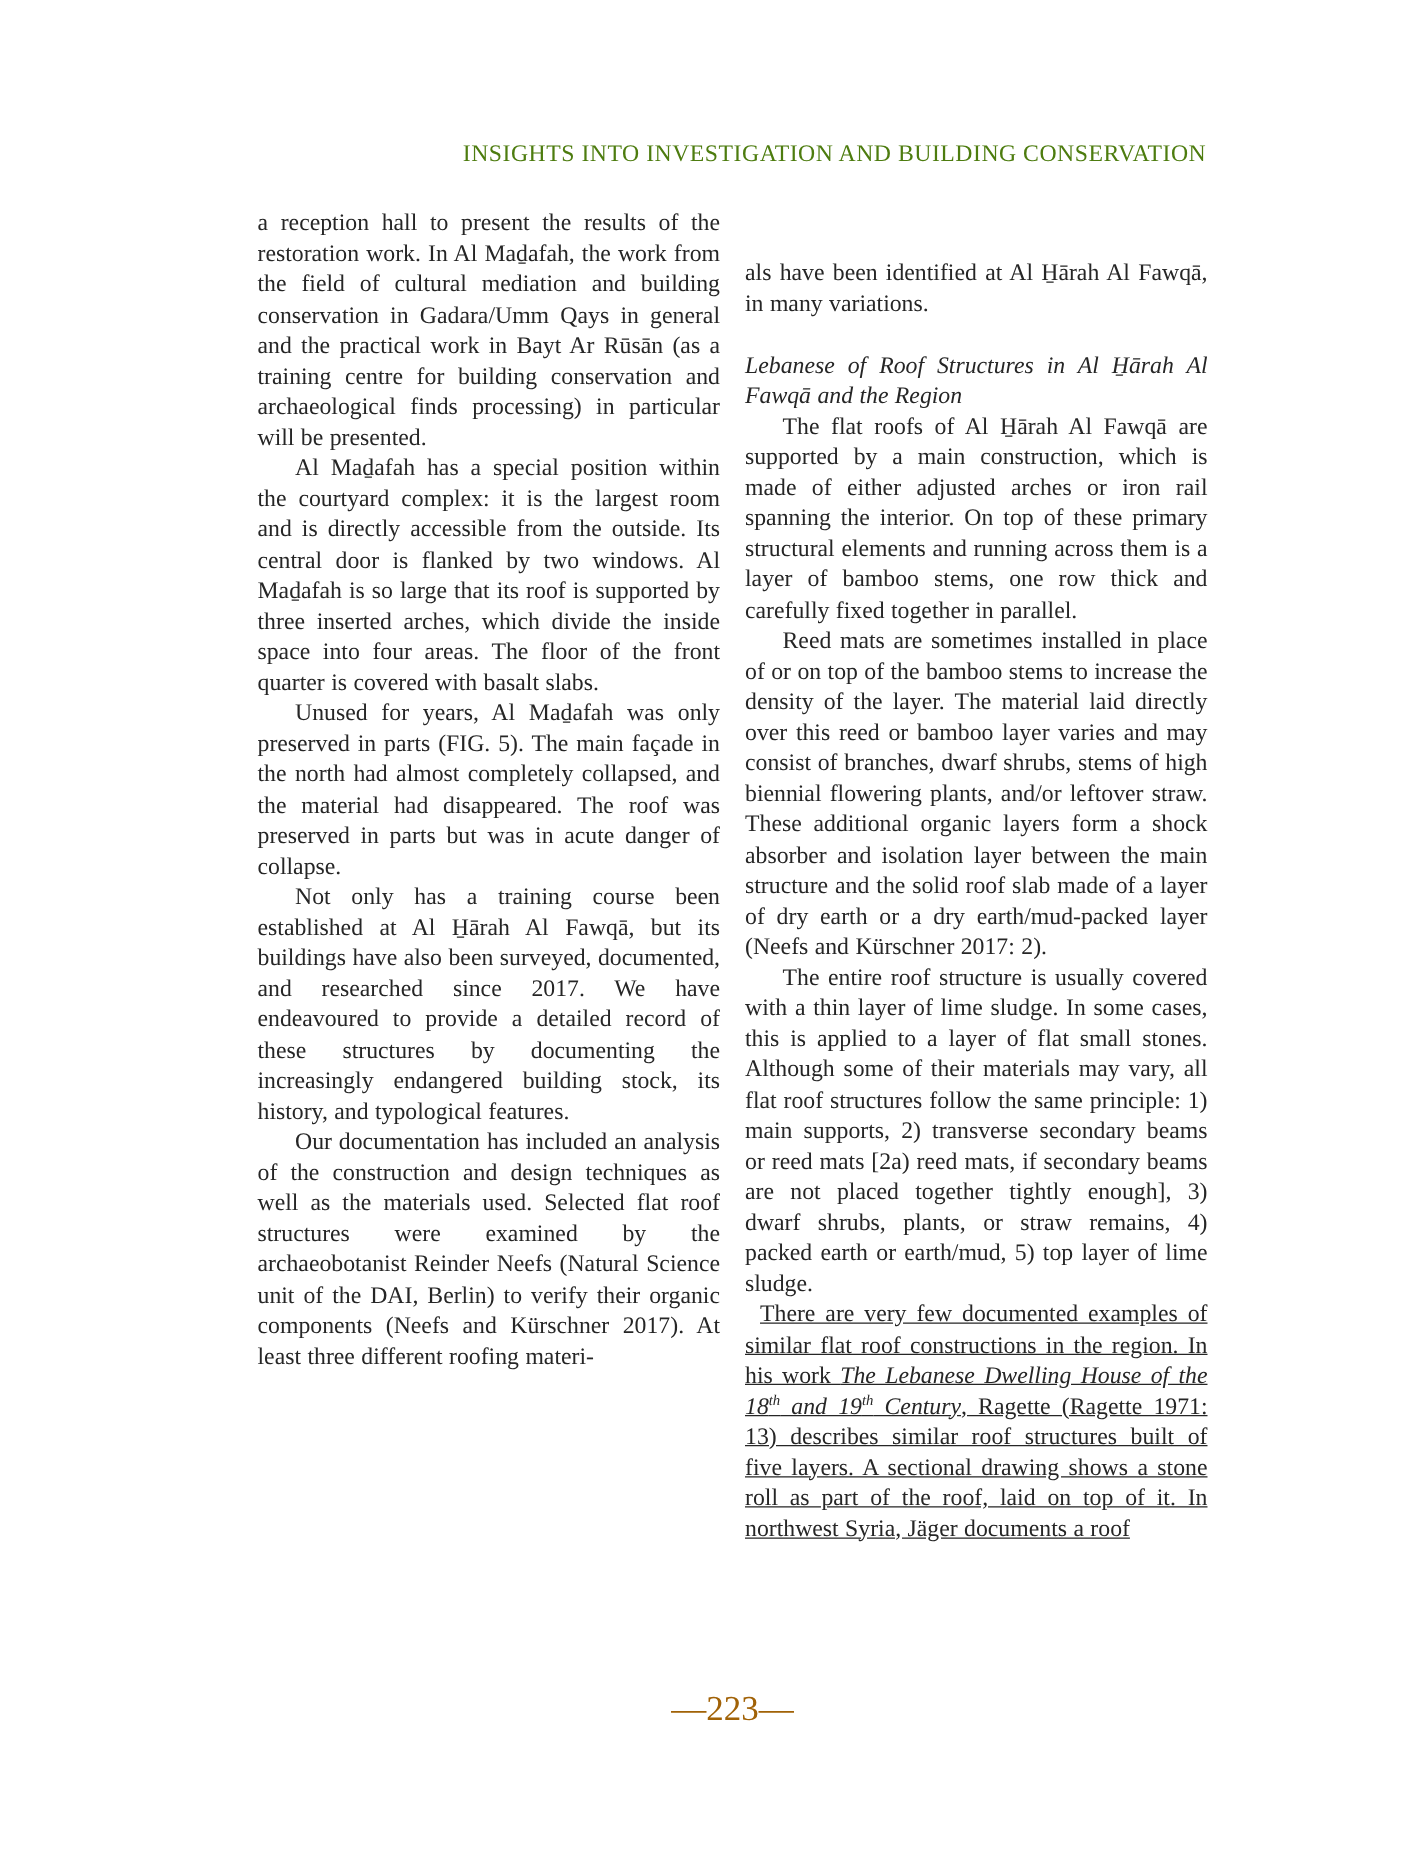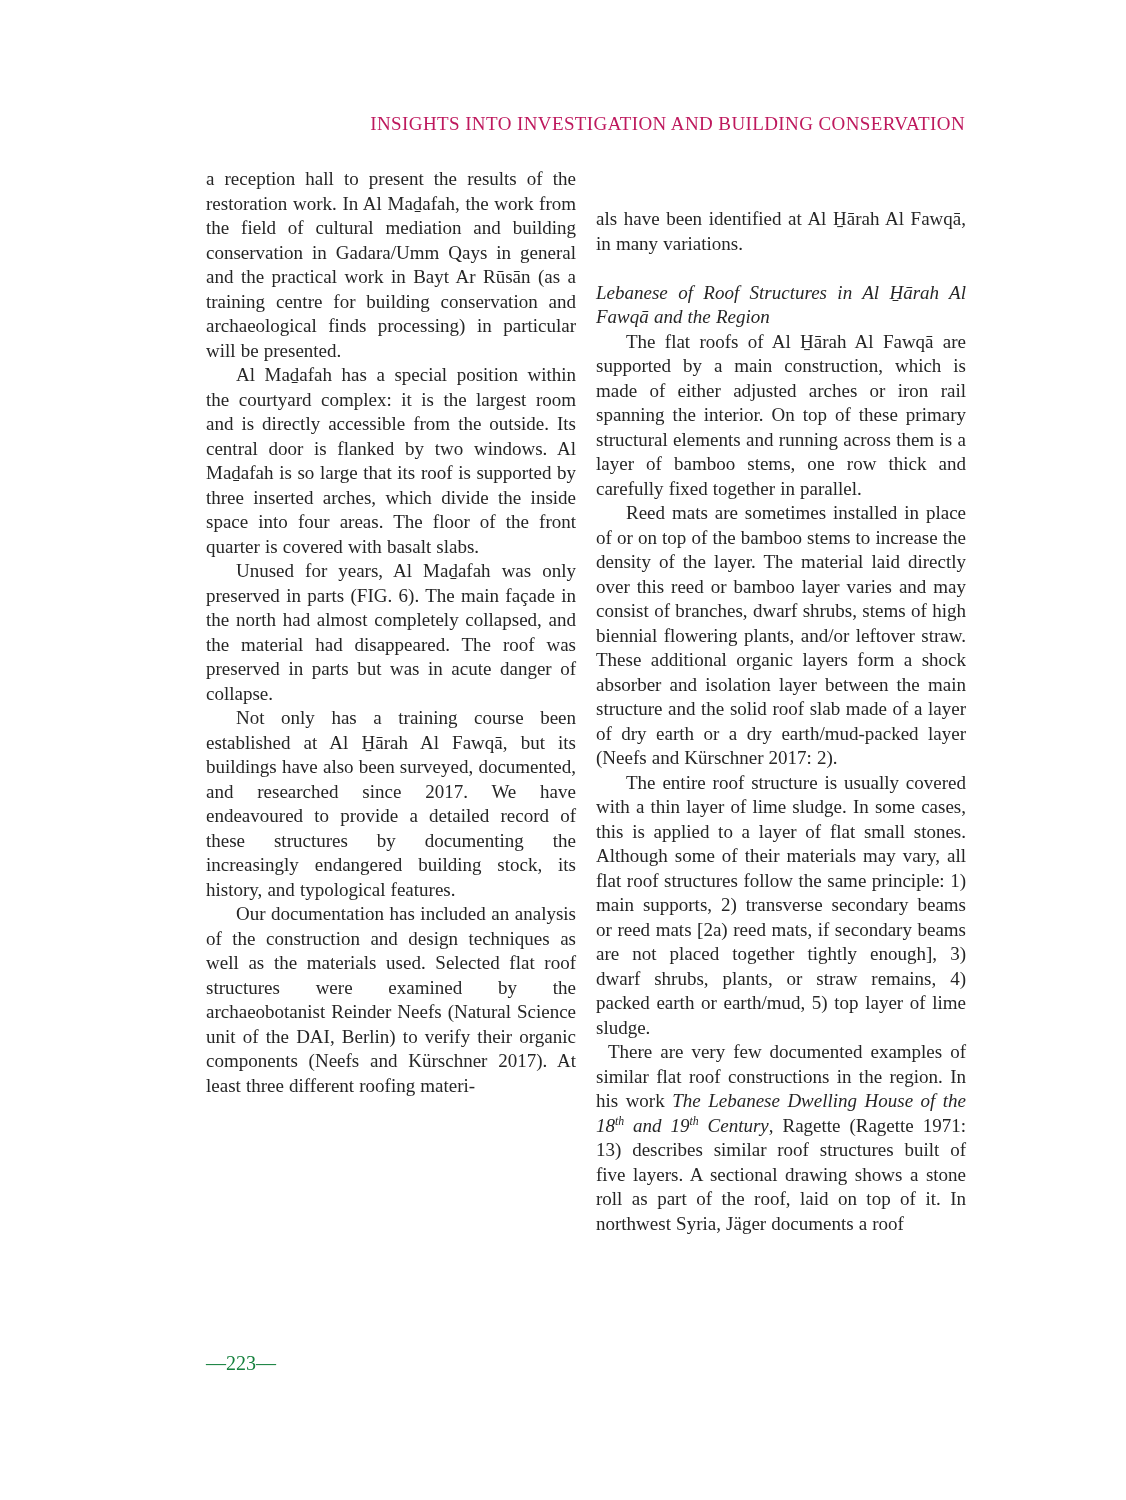--- a/index.html
+++ b/index.html
@@ -11,63 +11,64 @@
     font-family:"Liberation Serif","DejaVu Serif",serif;
     overflow:hidden;
   }
   .running-head{
     position:absolute;
     top:113px;
     right:161px;
     font-size:19px;
     letter-spacing:0.4px;
     white-space:nowrap;
-    color:#be185d;
+    color:#4d7c0f;
   }
   .column{
     position:absolute;
     top:167px;
     width:370px;
     font-size:19px;
     line-height:24.5px;
     text-align:justify;
     hyphens:auto;
     -webkit-hyphens:auto;
     word-spacing:0.02em;
   }
   .column-left{left:206px;}
   .column-right{left:596px;margin-top:40px;}
   .column p{margin:0;}
   p.heading{
     font-style:italic;
     margin-top:24.5px !important;
   }
   p.indent-normal{text-indent:30px;}
-  p.indent-small{text-indent:12px;}
+  p.indent-small{text-indent:12px;text-decoration:underline;}
   .it{font-style:italic;}
   .sup{vertical-align:super;font-size:0.62em;line-height:0;}
   .folio{
     position:absolute;
     top:1352px;
     left:206px;
     width:760px;
-    font-size:20px;
-    color:#15803d;
+    text-align:center;
+    font-size:28px;
+    color:#a16207;
   }
 </style>
 </head>
 <body>
 
 <div class="page">
   <div class="running-head">INSIGHTS INTO INVESTIGATION AND BUILDING CONSERVATION</div>
 
   <div class="column column-left">
       <p class="body-paragraph indent-none"><span>a reception hall to present the results of the restoration work. In Al Maḏafah, the work from the field of cultural mediation and building conservation in Gadara/Umm Qays in general and the practical work in Bayt Ar Rūsān (as a training centre for building conservation and archaeological finds processing) in particular will be presented.</span></p>
       <p class="body-paragraph indent-normal"><span>Al Maḏafah has a special position within the courtyard complex: it is the largest room and is directly accessible from the outside. Its central door is flanked by two windows. Al Maḏafah is so large that its roof is supported by three inserted arches, which divide the inside space into four areas. The floor of the front quarter is covered with basalt slabs.</span></p>
-      <p class="body-paragraph indent-normal"><span>Unused for years, Al Maḏafah was only preserved in parts (FIG. 6). The main façade in the north had almost completely collapsed, and the material had disappeared. The roof was preserved in parts but was in acute danger of collapse.</span></p>
+      <p class="body-paragraph indent-normal"><span>Unused for years, Al Maḏafah was only preserved in parts (FIG. 5). The main façade in the north had almost completely collapsed, and the material had disappeared. The roof was preserved in parts but was in acute danger of collapse.</span></p>
       <p class="body-paragraph indent-normal"><span>Not only has a training course been established at Al H̱ārah Al Fawqā, but its buildings have also been surveyed, documented, and researched since 2017. We have endeavoured to provide a detailed record of these structures by documenting the increasingly endangered building stock, its history, and typological features.</span></p>
       <p class="body-paragraph indent-normal"><span>Our documentation has included an analysis of the construction and design techniques as well as the materials used. Selected flat roof structures were examined by the archaeobotanist Reinder Neefs (Natural Science unit of the DAI, Berlin) to verify their organic components (Neefs and Kürschner 2017). At least three different roofing materi-</span></p>
     </div>
 
   <div class="column column-right">
       <p class="body-paragraph indent-none"><span>als have been identified at Al H̱ārah Al Fawqā, in many variations.</span></p>
       <p class="heading indent-none"><span>Lebanese of Roof Structures in Al H̱ārah Al Fawqā and the Region</span></p>
       <p class="body-paragraph indent-normal"><span>The flat roofs of Al H̱ārah Al Fawqā are supported by a main construction, which is made of either adjusted arches or iron rail spanning the interior. On top of these primary structural elements and running across them is a layer of bamboo stems, one row thick and carefully fixed together in parallel.</span></p>
       <p class="body-paragraph indent-normal"><span>Reed mats are sometimes installed in place of or on top of the bamboo stems to increase the density of the layer. The material laid directly over this reed or bamboo layer varies and may consist of branches, dwarf shrubs, stems of high biennial flowering plants, and/or leftover straw. These additional organic layers form a shock absorber and isolation layer between the main structure and the solid roof slab made of a layer of dry earth or a dry earth/mud-packed layer (Neefs and Kürschner 2017: 2).</span></p>
       <p class="body-paragraph indent-normal"><span>The entire roof structure is usually covered with a thin layer of lime sludge. In some cases, this is applied to a layer of flat small stones. Although some of their materials may vary, all flat roof structures follow the same principle: 1) main supports, 2) transverse secondary beams or reed mats [2a) reed mats, if secondary beams are not placed together tightly enough], 3) dwarf shrubs, plants, or straw remains, 4) packed earth or earth/mud, 5) top layer of lime sludge.</span></p>

